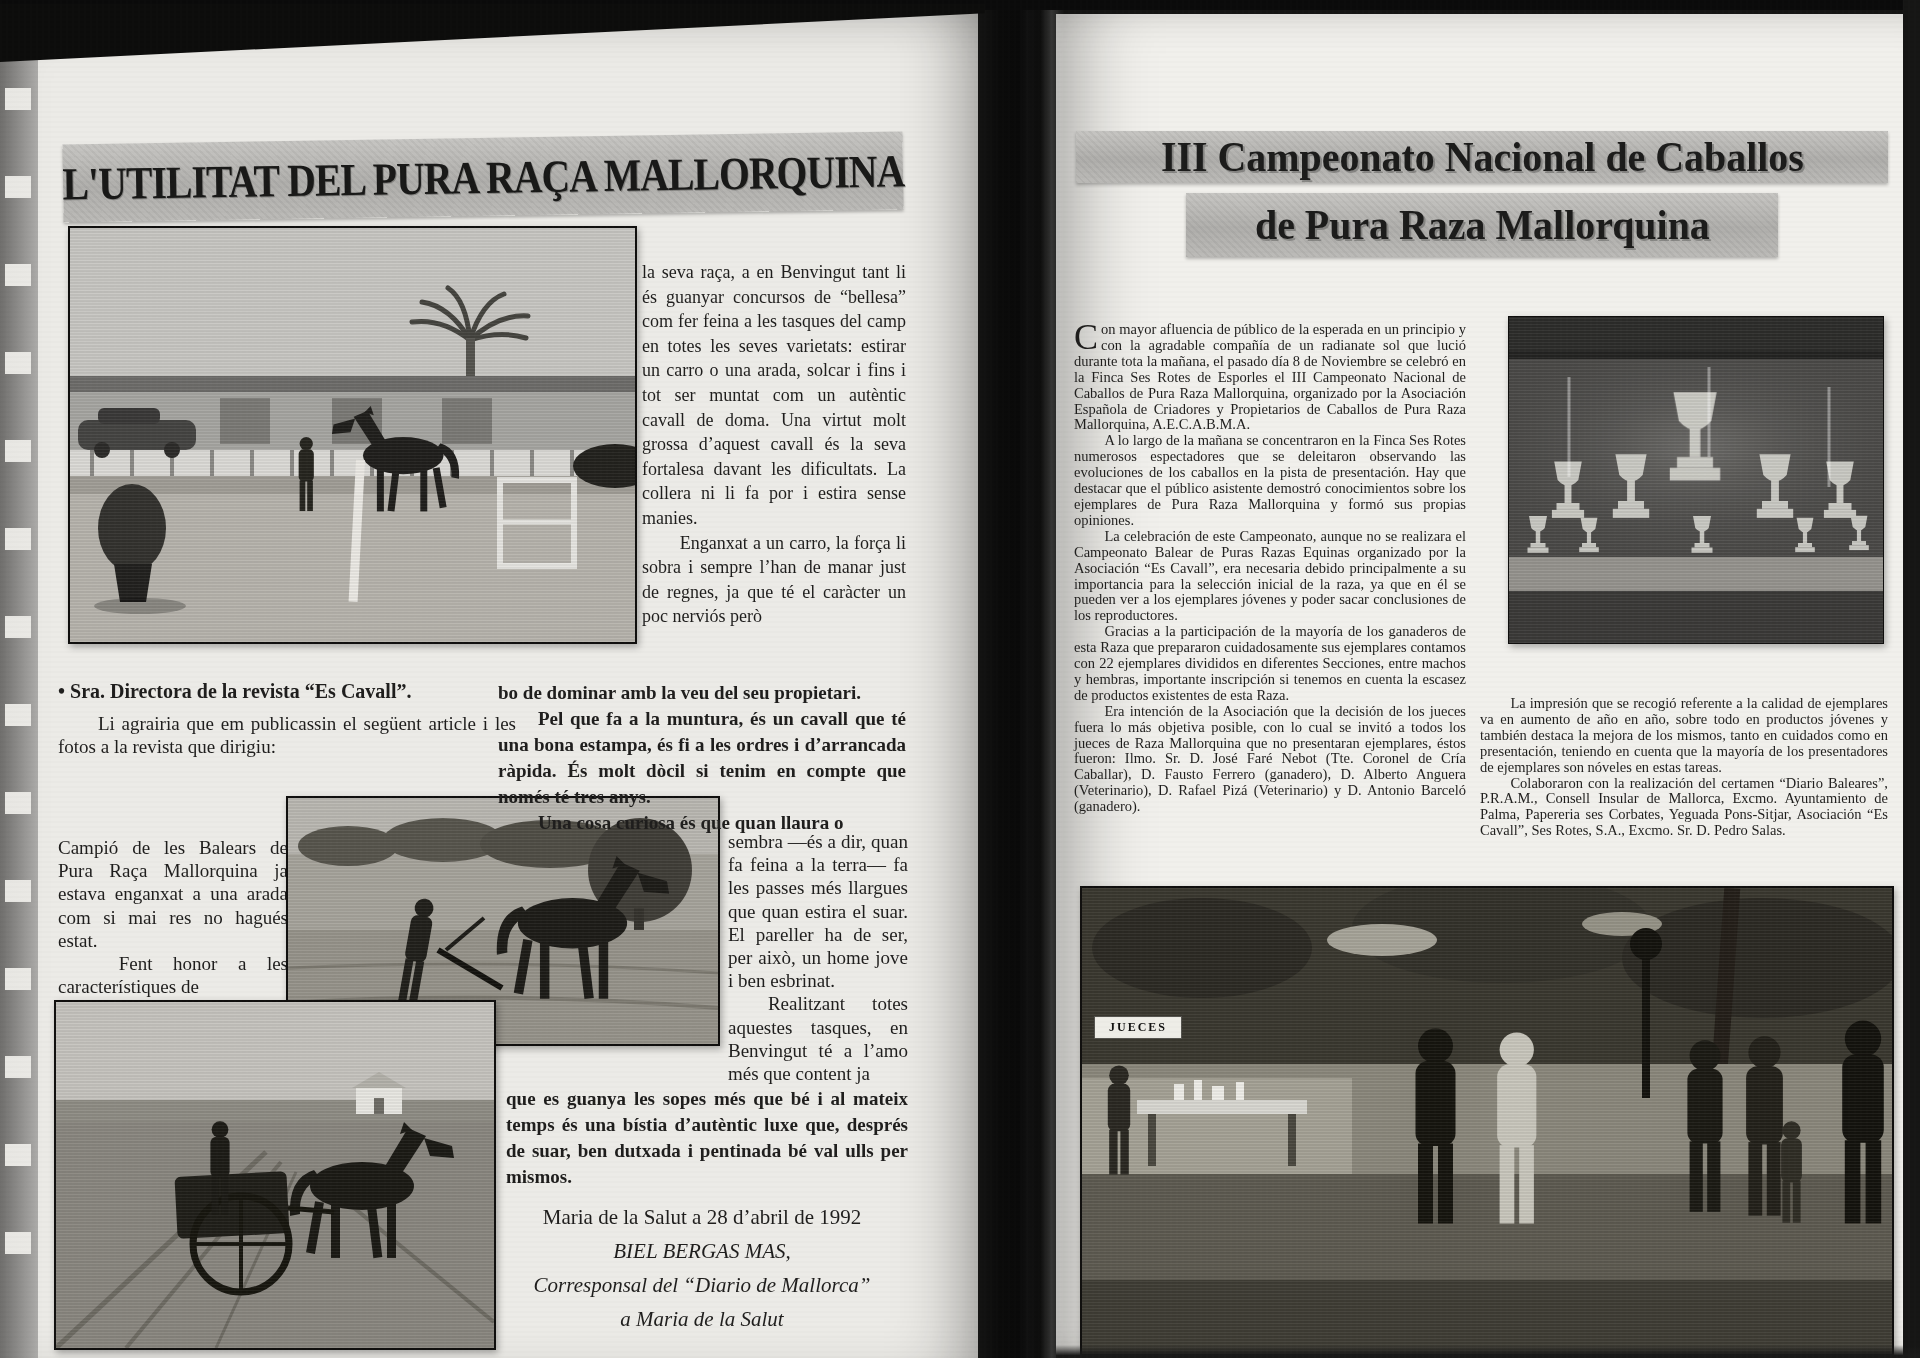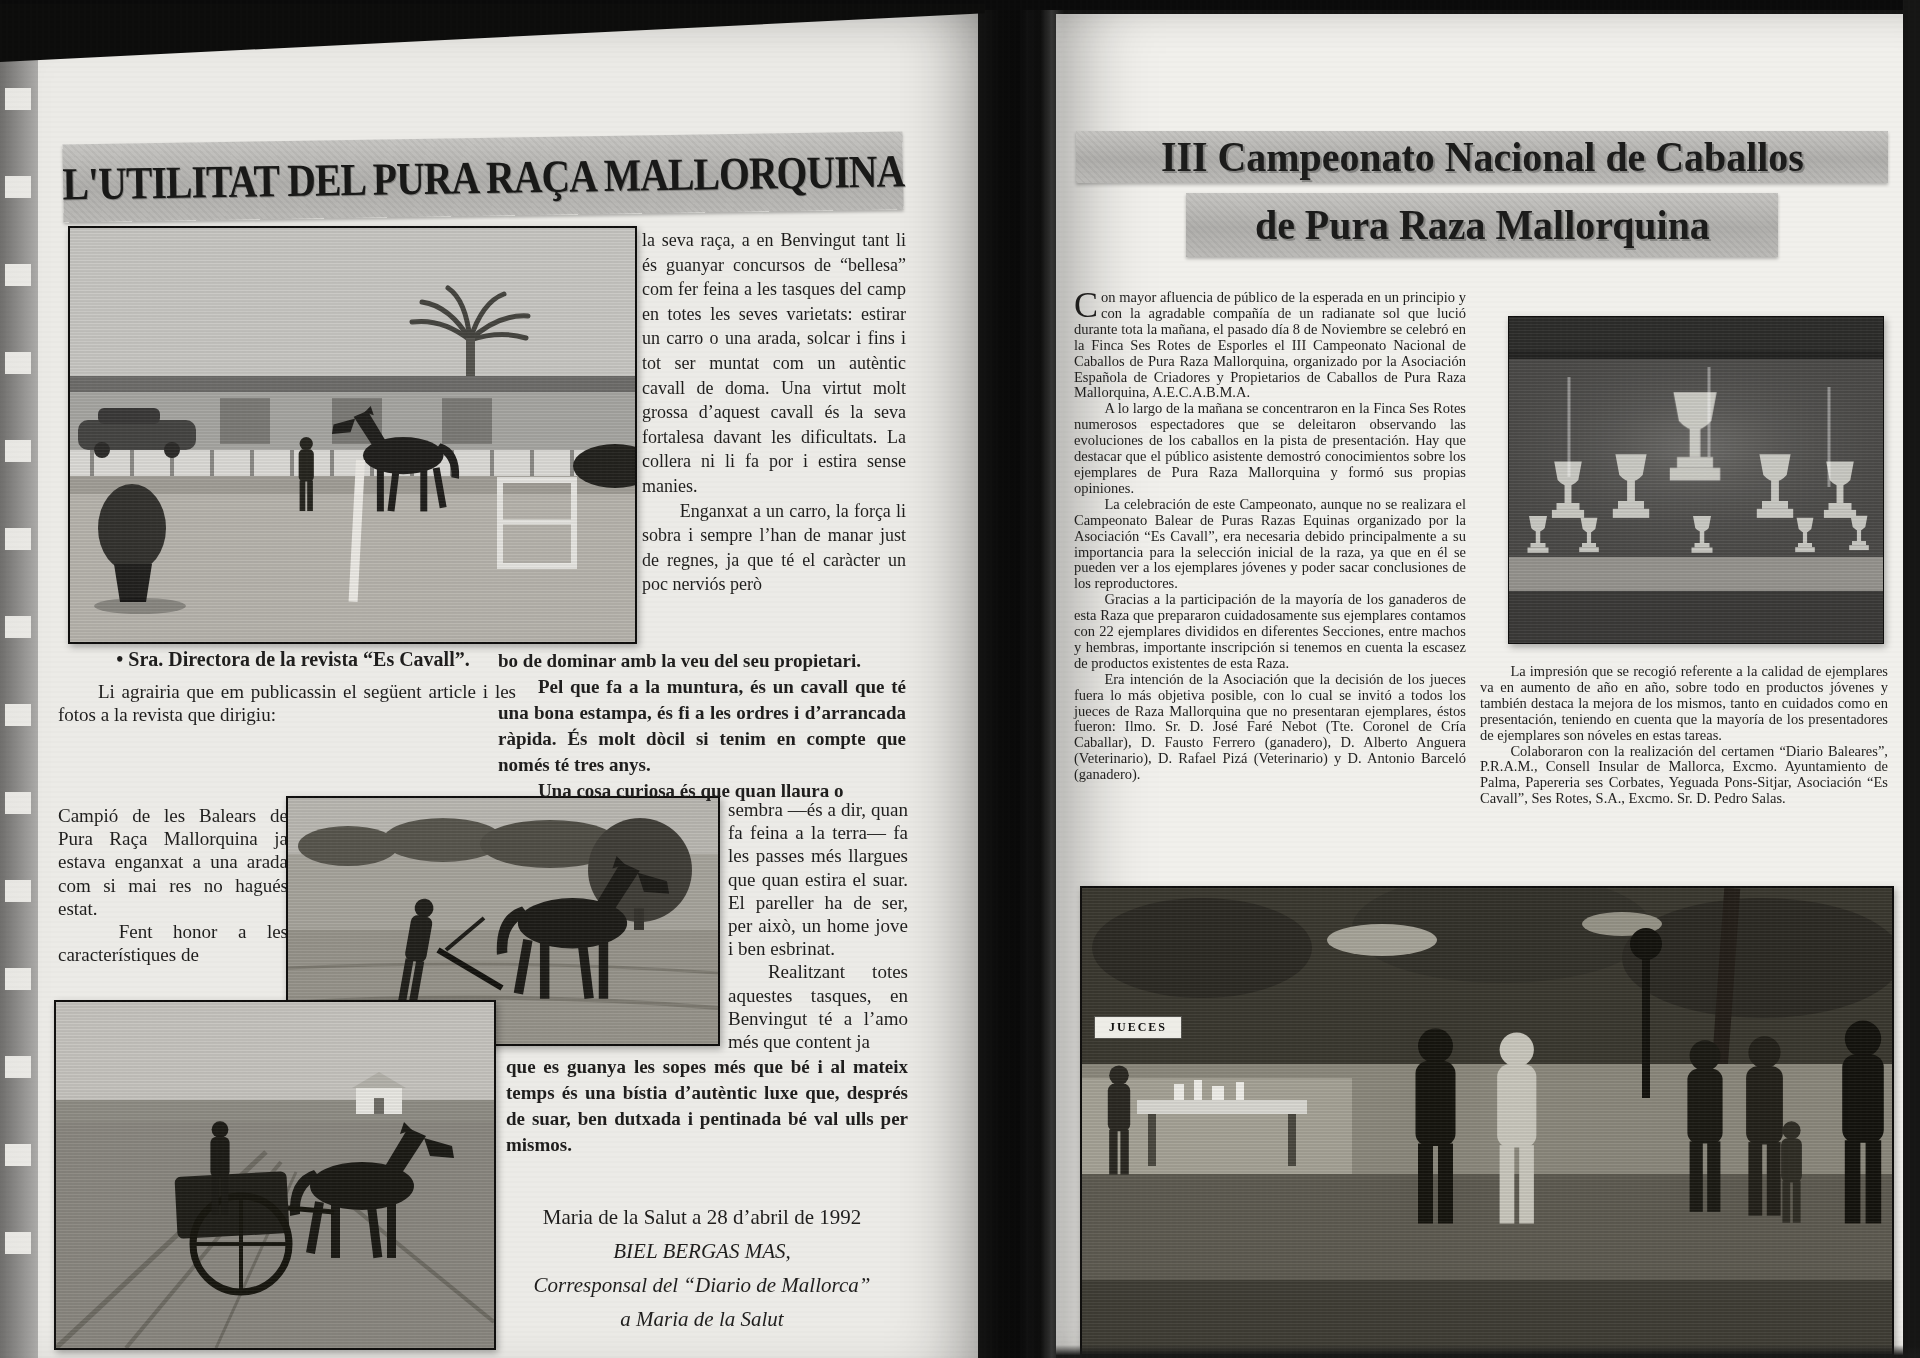--- a/index.html
+++ b/index.html
@@ -36,28 +36,28 @@
     background-image:repeating-linear-gradient(45deg,rgba(0,0,0,.045) 0 2px,transparent 2px 5px),
                      linear-gradient(180deg,#c7c6c3,#b0afac 55%,#bcbbb8);}
   .barL{left:63px;top:138px;width:840px;height:78px;transform:rotate(-0.9deg);}
   .hl1{font-weight:bold;font-size:46px;color:#191918;white-space:nowrap;
     transform:scaleX(.86);letter-spacing:-1px;text-shadow:1px 1px 0 rgba(80,80,78,.45);}
   .barR1{left:1076px;top:131px;width:812px;height:52px;}
   .barR2{left:1186px;top:193px;width:592px;height:64px;}
   .hl2{font-weight:bold;font-size:42px;color:#1c1c1b;white-space:nowrap;
     transform:scaleX(.95);text-shadow:2px 2px 0 rgba(90,90,88,.5);}
   
-  .txt{z-index:2;color:#1f1e1d;text-align:justify;}
+  .txt{z-index:2;color:#1f1e1d;text-align:justify;margin-top:32px;}
   .txt p{margin:0;}
   .indent{text-indent:2.1em;}
   .indent3{text-indent:3.2em;}
   .lp{font-size:19px;line-height:23.2px;}
   .lh26{line-height:26px;font-weight:bold;}
   .col2top{font-size:18px;line-height:24.6px;}
-  .cap{font-weight:bold;font-size:20px;text-align:center;}
+  .cap{font-weight:bold;font-size:20px;text-align:left;}
   .rp{font-size:14.5px;line-height:15.9px;}
   .dropcap{float:left;font-size:36px;line-height:29px;padding:1px 3px 0 0;}
   .sig{z-index:2;color:#1f1e1d;font-size:21px;line-height:34px;text-align:center;}
   .sig p{margin:0;}
   .it{font-style:italic;}
   
   .photo{z-index:2;border:2px solid #100f0e;background:#9a978f;overflow:hidden;
     box-shadow:2px 3px 7px rgba(0,0,0,.3);}
   .photo svg{display:block;}
   .photo .scanlines{position:absolute;inset:0;pointer-events:none;

